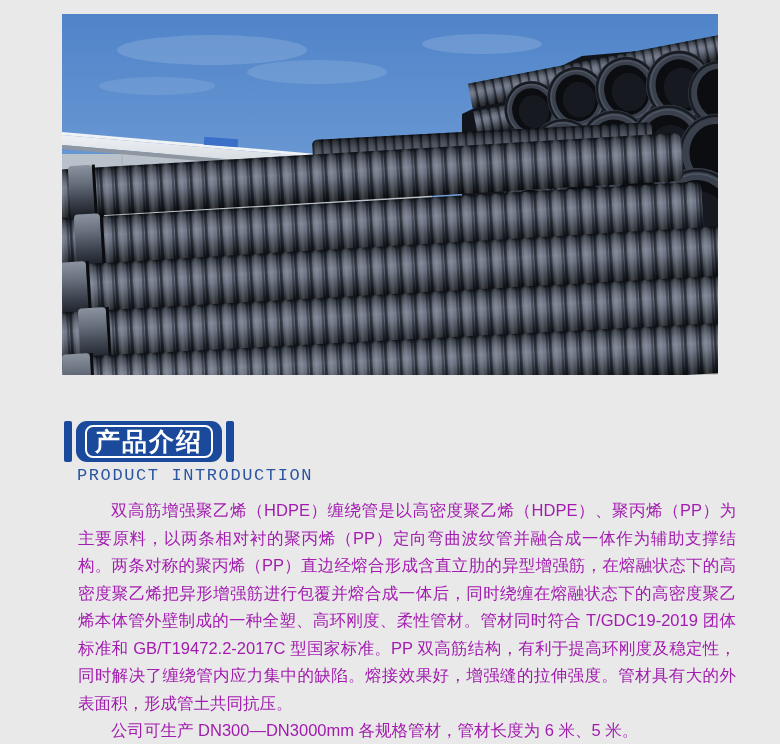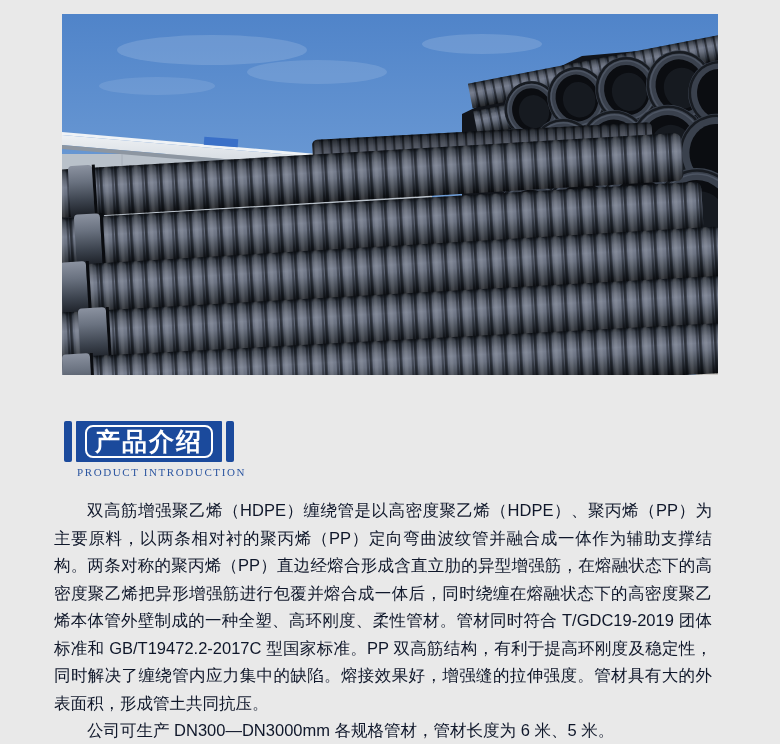--- a/index.html
+++ b/index.html
@@ -14,39 +14,39 @@
     position:absolute; left:62px; top:14px;
     width:656px; height:361px;
     background:#5788cb;
   }
   .hero svg { display:block; }
 
   .section-header { position:absolute; left:64px; top:421px; }
   .header-row { display:flex; align-items:stretch; height:41px; }
   .accent-bar { width:8px; background:#1b4a9c; border-radius:2px; }
   .title-box {
-    margin:0 4px; background:#1b4a9c; border-radius:1px;
+    margin:0 4px; background:#1b4a9c; border-radius:11px;
     padding:16px 9px; display:flex; align-items:center; justify-content:center;
   }
   .title-inner {
     border:2px solid #ffffff; border-radius:8px;
     padding:0 8px; color:#ffffff;
     font-size:25px; font-weight:bold; letter-spacing:2px;
     line-height:29px; white-space:nowrap;
   }
   .subtitle {
     margin:4px 0 0 13px;
-    font-family:Liberation Serif, serif;
-    font-size:11px; letter-spacing:1.6px;
+    font-family:Liberation Mono, monospace;
+    font-size:17px; letter-spacing:1.6px;
     color:#2b55a0; white-space:nowrap;
   }
 
   .content {
-    position:absolute; left:54px; top:497px; width:658px;
-    color:#0f172a; font-size:16.5px; line-height:27.5px;
+    position:absolute; left:78px; top:497px; width:658px;
+    color:#a21caf; font-size:16.5px; line-height:27.5px;
     text-align:justify;
   }
   .content p { margin:0; text-indent:2em; }
 </style>
 </head>
 <body>
 
 <div class="page">
 
   <div class="hero" aria-label="Storage yard stacked with black HDPE double-high-rib corrugated winding pipes; horizontal corrugated pipes in front, a pile of pipe ends on the right, a grey warehouse roof and blue sky behind">

